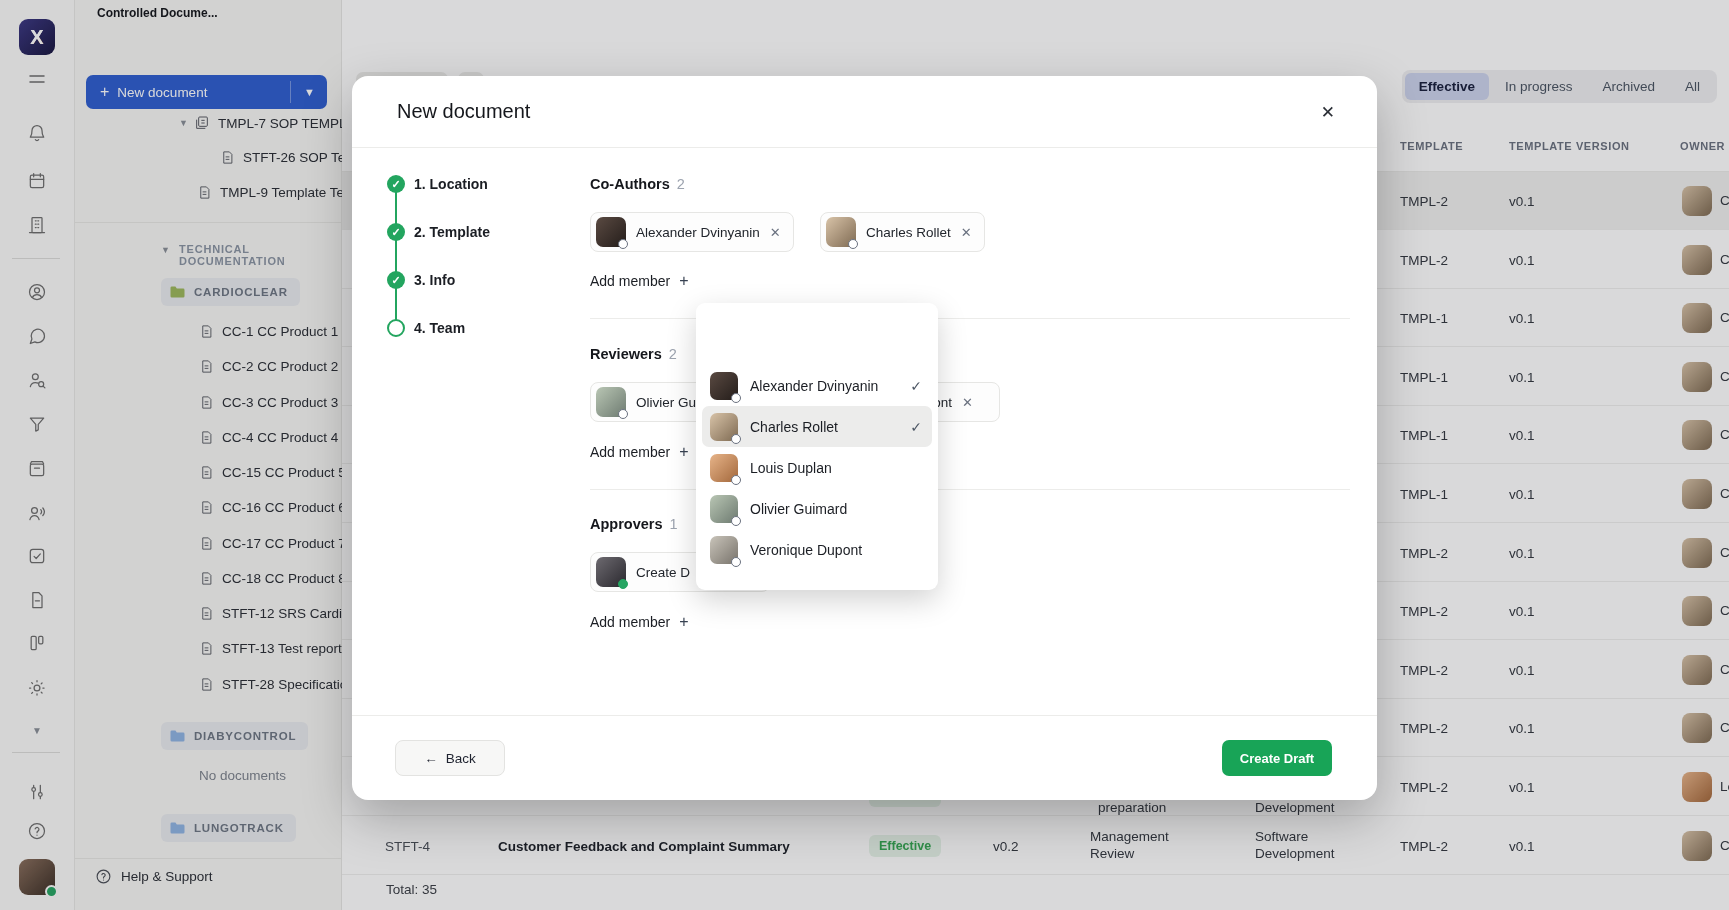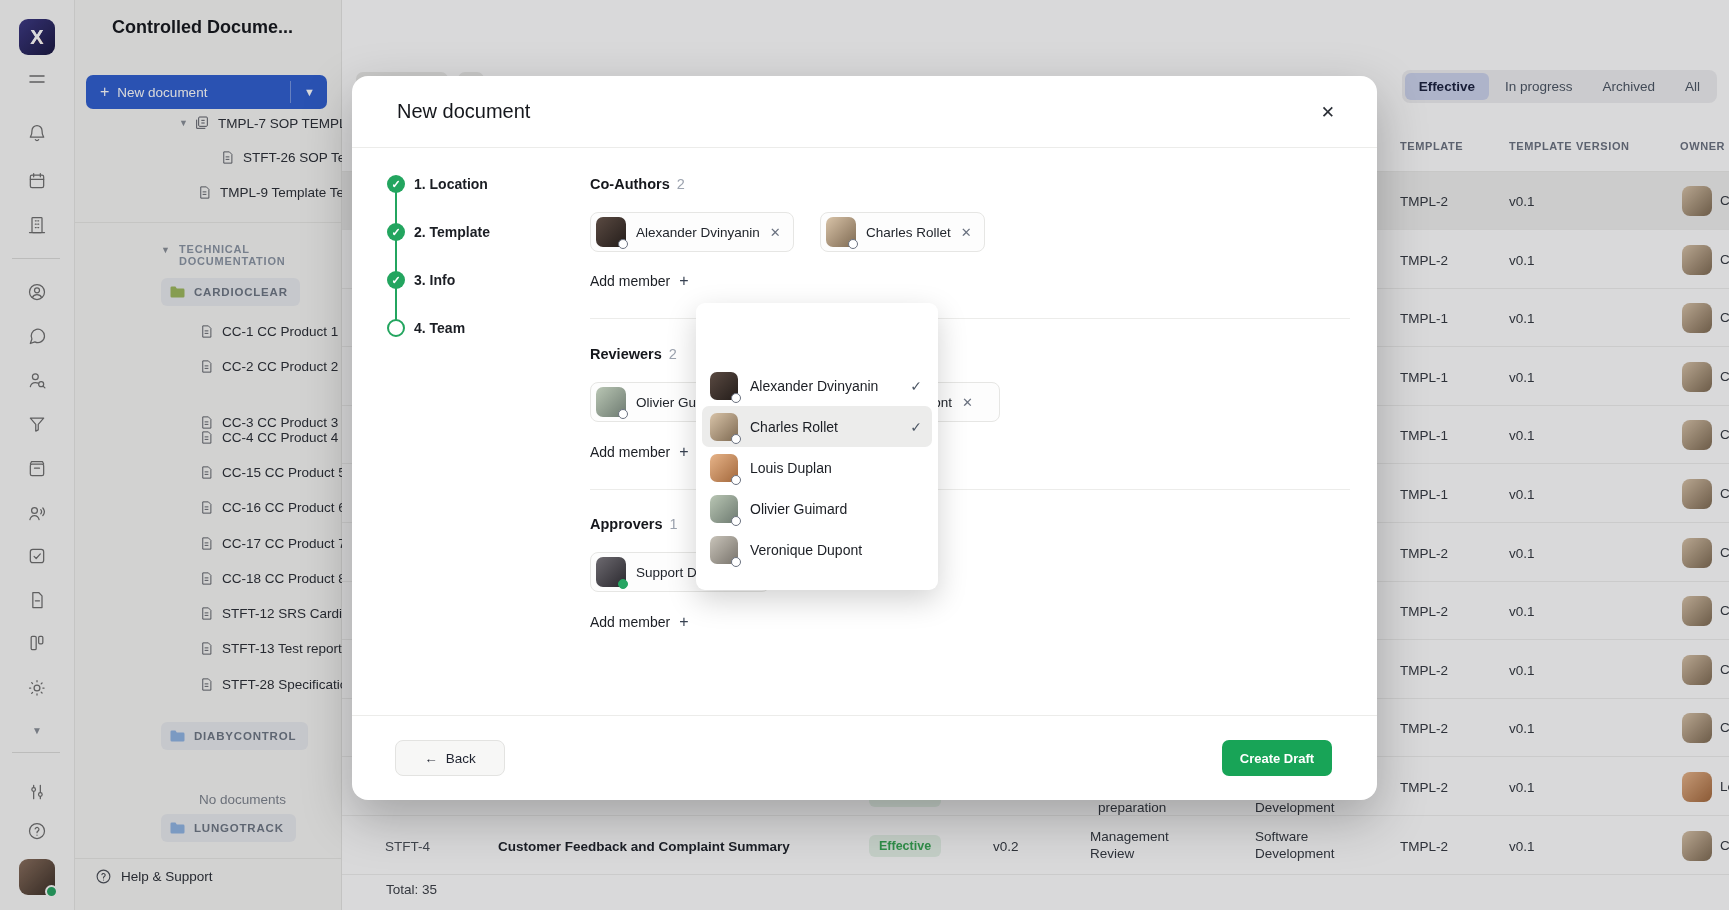--- a/index.html
+++ b/index.html
@@ -13,21 +13,21 @@
   .rail-item { position:absolute; left:50%; transform:translate(-50%,-50%); color:#6e6e6e; display:flex; align-items:center; justify-content:center; }
   .rail svg { stroke:#6e6e6e; fill:none; stroke-width:1.5; stroke-linecap:round; stroke-linejoin:round; }
   .logo { width:36px; height:36px; border-radius:9px; background:linear-gradient(135deg,#3c3884,#191740); color:#fff; font-weight:bold; font-size:20px; display:flex; align-items:center; justify-content:center; }
   .logo i { font-style:normal; background:linear-gradient(135deg,#ffffff 55%,#e8833a 56%); -webkit-background-clip:text; background-clip:text; color:#fff; }
   .rail-div { position:absolute; left:12px; width:48px; border-top:1px solid #ddddda; }
   .rail-avatar { width:36px; height:36px; border-radius:9px; background:linear-gradient(135deg,#8a6f5d,#3c2f26); position:relative; }
   .rail-avatar .dot { position:absolute; right:-3px; bottom:-3px; width:13px; height:13px; border-radius:50%; background:#27a563; border:2px solid #fbfbfa; }
 
   
   .sidebar { position:absolute; left:75px; top:0; width:267px; height:910px; background:#f7f7f5; border-right:1px solid #e5e5e3; z-index:1; }
-  .sb-title { position:absolute; left:22px; top:17px; font-size:18px; font-weight:bold; color:#15171c;margin-left:15px; }
+  .sb-title { position:absolute; left:22px; top:6px; font-size:12px; font-weight:bold; color:#15171c; }
   .btn-new { position:absolute; left:11px; top:75px; width:241px; height:34px; background:#2f5fd0; border-radius:7px; color:#fff; display:flex; align-items:center; font-size:13.5px; }
   .btn-new .plus { margin:0 8px 0 14px; font-size:16px; }
   .btn-new .sep { position:absolute; right:36px; top:6px; bottom:6px; width:1px; background:rgba(255,255,255,.35); }
   .btn-new .chev { position:absolute; right:12px; font-size:11px; }
   .tree-row { position:absolute; display:flex; align-items:center; color:#2b2f36; font-size:13.5px; white-space:nowrap; }
   .caret { color:#8a8f98; font-size:9px; margin-right:6px; }
   .ticon { margin-right:8px; display:inline-flex; }
   .ticon svg { stroke:#4b4f57; fill:none; stroke-width:1.4; }
   .sb-div { position:absolute; left:0; right:0; border-top:1px solid #e7e7e4; }
   .section-h { position:absolute; left:104px; font-size:11px; font-weight:bold; letter-spacing:.8px; color:#8a94a3; }
@@ -282,21 +282,21 @@
       </div>
     <div class="doc-row" style="top:359px">
         <span class="ticon">
           <svg width="15" height="15" viewBox="0 0 24 24">
             <path d="M6 3h9l4 4v14H6z"></path>
             <path d="M9 11h6M9 15h6"></path>
           </svg>
         </span>
         <span>CC-2 CC Product 2</span>
       </div>
-    <div class="doc-row" style="top:415px">
+    <div class="doc-row" style="top:395px">
         <span class="ticon">
           <svg width="15" height="15" viewBox="0 0 24 24">
             <path d="M6 3h9l4 4v14H6z"></path>
             <path d="M9 11h6M9 15h6"></path>
           </svg>
         </span>
         <span>CC-3 CC Product 3</span>
       </div>
     <div class="doc-row" style="top:430px">
         <span class="ticon">
@@ -371,21 +371,21 @@
         <span>STFT-28 Specifications ...</span>
       </div>
 
     <div class="folder-chip" style="top:722px">
       <svg width="17" height="14" viewBox="0 0 24 20">
           <path fill="#8fb4e3" stroke="none" d="M2 4a2 2 0 0 1 2-2h5l2 3h9a2 2 0 0 1 2 2v9a2 2 0 0 1-2 2H4a2 2 0 0 1-2-2z"></path>
         </svg>
       <span>DIABYCONTROL</span>
     </div>
     <div class="fver" style="left:270px; top:729px"><span>1.0</span> <span class="caret">▼</span></div>
-    <div class="doc-row muted" style="left:124px; top:792px">
+    <div class="doc-row muted" style="left:124px; top:768px">
         <span>No documents</span>
       </div>
     <div class="folder-chip" style="top:814px">
       <svg width="17" height="14" viewBox="0 0 24 20">
           <path fill="#8fb4e3" stroke="none" d="M2 4a2 2 0 0 1 2-2h5l2 3h9a2 2 0 0 1 2 2v9a2 2 0 0 1-2 2H4a2 2 0 0 1-2-2z"></path>
         </svg>
       <span>LUNGOTRACK</span>
     </div>
     <div class="fver" style="left:270px; top:821px"><span>1.1</span> <span class="caret">▼</span></div>
     <div class="sb-div" style="top:858px"></div>
@@ -594,21 +594,21 @@
         <span class="plus">+</span>
       </div>
     <div class="m-div" style="top:413px"></div>
 
     <div class="sec-label" style="top:440px">
       <span>Approvers</span><b>1</b></div>
     <div class="chip" style="left:238px; top:476px; width:180px">
       <span class="av p-abigail">
           <span class="stat on" style="right:-2px; bottom:-2px"></span>
         </span>
-      <span>Support D</span>
+      <span>Create D</span>
       </div>
     <div class="addrow" style="top:537px">
       <span>Add member</span>
         <span class="plus">+</span>
       </div>
 
     <div class="m-fdiv"></div>
     <div class="btn-back">
       <span>←</span>
         <span>Back</span>

